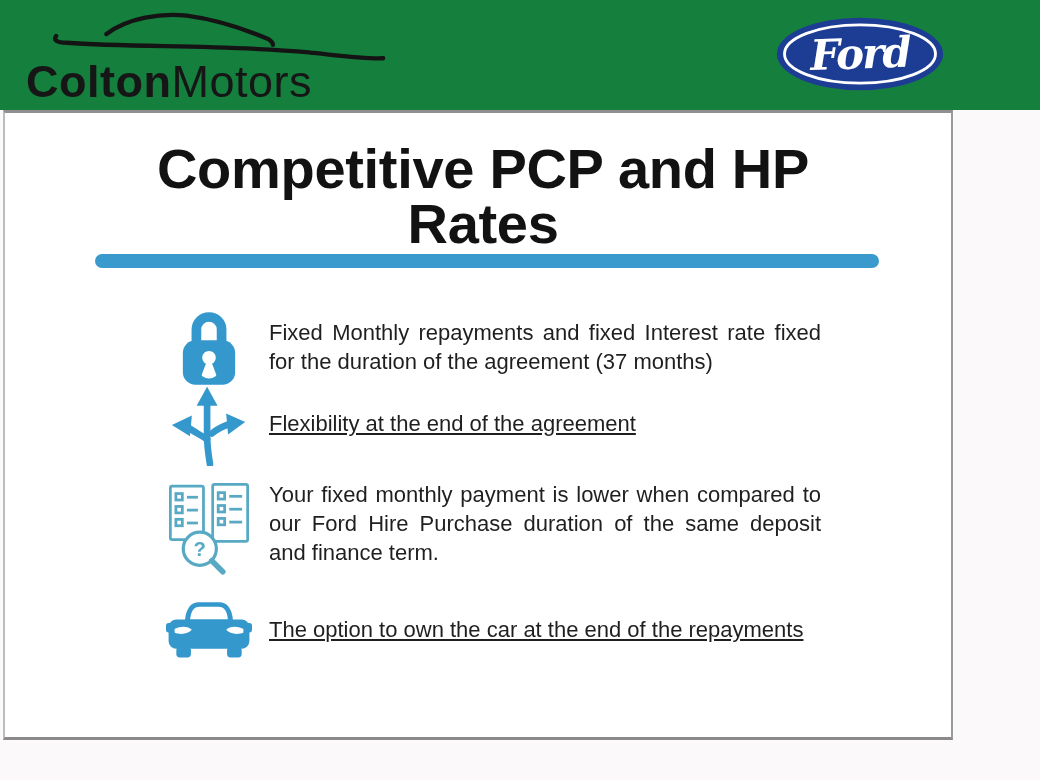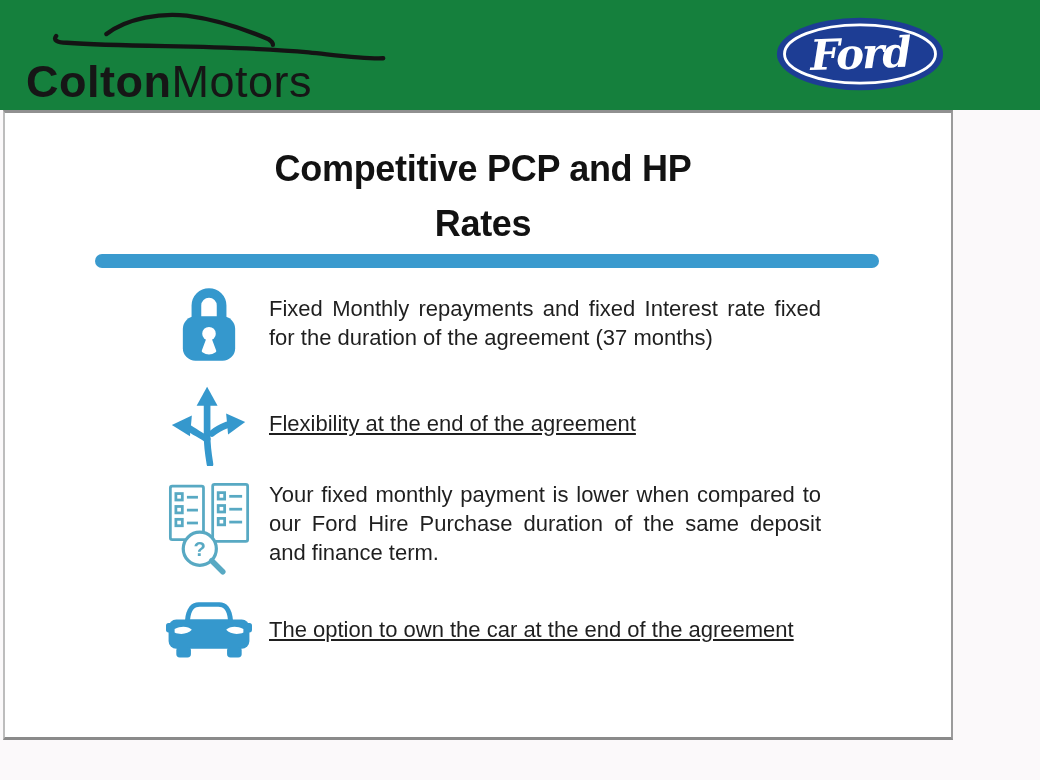--- a/index.html
+++ b/index.html
@@ -37,41 +37,41 @@
     position:absolute; left:3px; top:110px; width:950px; height:630px;
     background:#ffffff;
     border-top:3px solid #909090;
     border-bottom:3px solid #8a8a8a;
     border-left:2px solid #bdbdbd;
     border-right:2px solid #9b9b9b;
   }
   .title {
     position:absolute; left:18px; top:28px; width:920px;
     text-align:center;
-    font-size:36px; font-weight:700; color:#121212;
+    font-size:56px; font-weight:700; color:#121212;
     line-height:55px; letter-spacing:-0.3px;
   }
   .divider {
     position:absolute; left:90px; top:141px; width:784px; height:14px;
     border-radius:7px;
   }
 
   .item {
     position:absolute; left:158px; width:662px;
     display:flex; align-items:center;
   }
   .item .icon-box {
     width:92px; min-width:92px; display:flex; justify-content:center; align-items:center;
   }
   .item .item-text {
     margin-left:14px; width:552px;
     font-size:22px; line-height:29px; color:#1f1f1f;
     text-align:justify;
   }
-  .item-1 { top:164px; height:92px; }
+  .item-1 { top:188px; height:92px; }
   .item-2 { top:270px; height:80px; }
   .item-3 { top:356px; height:108px; }
   .item-4 { top:478px; height:76px; }
   .item-2 .item-text, .item-4 .item-text { text-align:justify;text-decoration:underline; }
 </style>
 </head>
 <body>
 
 <div class="header">
 
@@ -163,16 +163,16 @@
         <path d="M28 26 C29 14 34 11 39 11 L61 11 C66 11 71 14 72 26 Z" fill="#ffffff"></path>
         <rect x="0" y="30" width="8" height="11" rx="3" fill="#3598cd"></rect>
         <rect x="92" y="30" width="8" height="11" rx="3" fill="#3598cd"></rect>
         <rect x="3" y="26" width="94" height="34" rx="9" fill="#3598cd"></rect>
         <path d="M10 37 C18 33 26 34 30 38 C26 43 16 44 10 41 Z" fill="#ffffff"></path>
         <path d="M90 37 C82 33 74 34 70 38 C74 43 84 44 90 41 Z" fill="#ffffff"></path>
         <rect x="12" y="58" width="17" height="12" rx="4" fill="#3598cd"></rect>
         <rect x="71" y="58" width="17" height="12" rx="4" fill="#3598cd"></rect>
       </svg>
     </div>
-    <div class="item-text">The option to own the car at the end of the agreement</div>
+    <div class="item-text">The option to own the car at the end of the repayments</div>
   </div>
 
 </div>
 
 </body></html>

